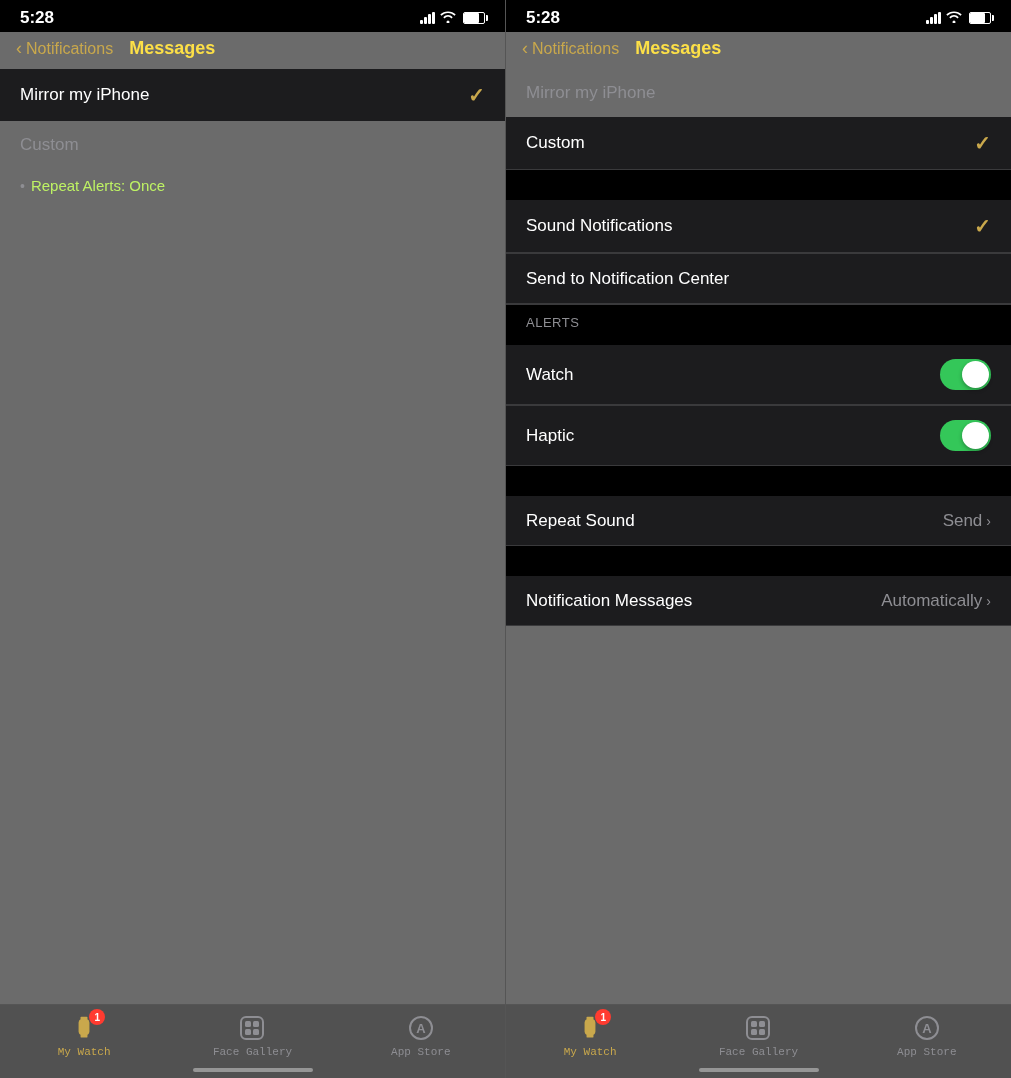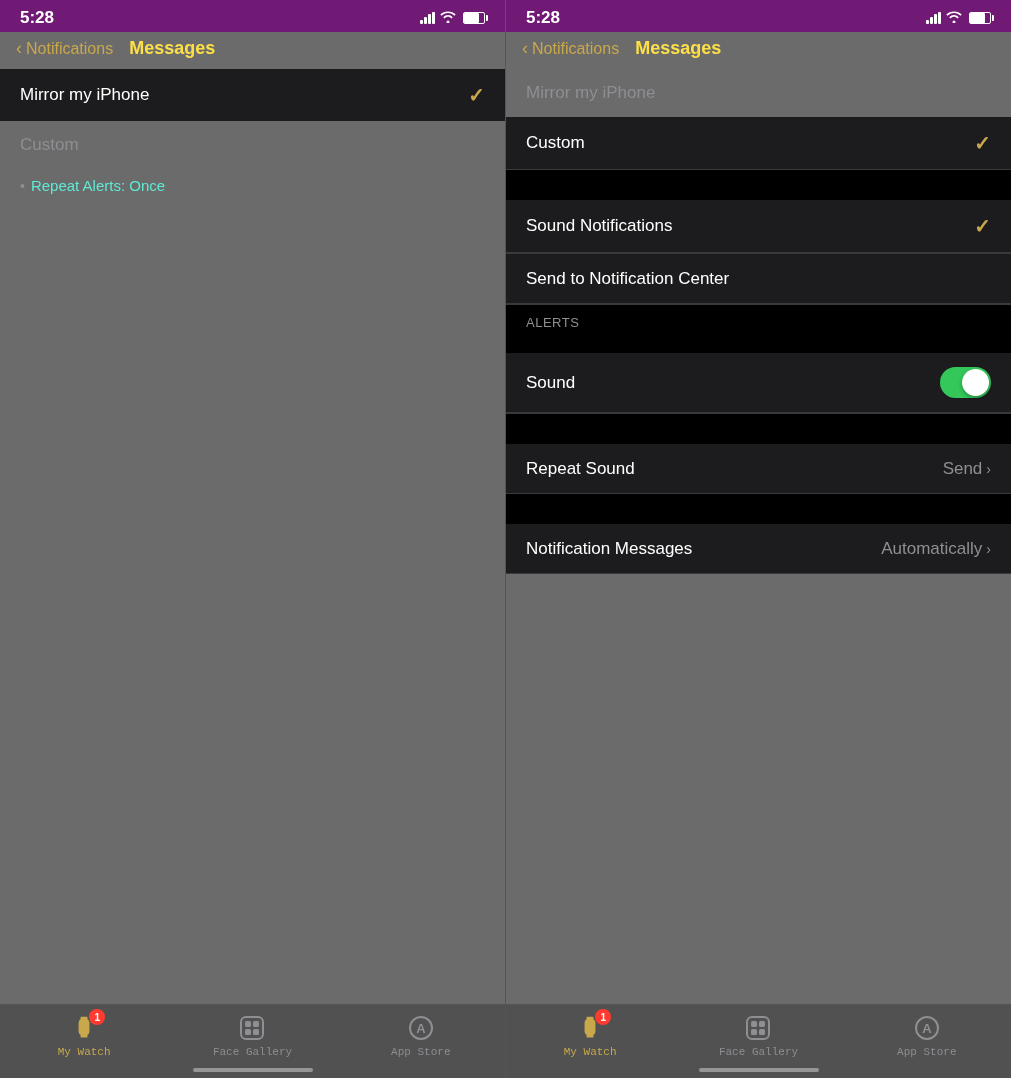--- a/index.html
+++ b/index.html
@@ -23,21 +23,21 @@
     .phone-screen.left {
       border-right: 1px solid #555;
     }
 
     
     .status-bar {
       display: flex;
       justify-content: space-between;
       align-items: center;
       padding: 8px 20px 4px;
-      background: #701a75;
+      background: #000000;
     }
 
     .status-time {
       color: #fff;
       font-size: 17px;
       font-weight: 600;
     }
 
     .status-icons {
       display: flex;
@@ -356,21 +356,21 @@
     <span class="list-item-text">Mirror my iPhone</span>
     <span class="checkmark">✓</span>
   </div>
 
   <div class="left-custom-item">
     <span style="color:#8e8e93; font-size:17px;">Custom</span>
   </div>
 
   <div class="left-repeat-item">
     <span class="bullet">•</span>
-    <span style="color:#5eead4; font-size:15px;">Repeat Alerts: Once</span>
+    <span style="color:#bef264; font-size:15px;">Repeat Alerts: Once</span>
   </div>
 
   <div class="tab-bar">
     <div class="tab-item">
       <div class="tab-icon-wrap">
         <svg class="tab-icon-svg" viewBox="0 0 26 30" fill="none">
           <rect x="7" y="5" width="12" height="18" rx="4" fill="#c9a84c" stroke="#c9a84c" stroke-width="0.5"></rect>
           <rect x="9" y="2" width="8" height="4" rx="1" fill="#c9a84c"></rect>
           <rect x="9" y="22" width="8" height="4" rx="1" fill="#c9a84c"></rect>
         </svg>
@@ -453,32 +453,38 @@
       <span class="checkmark">✓</span>
     </div>
     <div class="section-divider"></div>
 
     <div class="list-item">
       <span class="list-item-text">Send to Notification Center</span>
     </div>
     <div class="section-divider"></div>
 
 
-    <div class="section-gap" style="height: 48px;">
+    <div class="section-gap" style="height: 40px;">
       <div class="section-header">ALERTS</div>
     </div>
 
     <div class="list-item">
-      <span class="list-item-text">Sound</span>
+      <span class="list-item-text">Watch</span>
       <div class="toggle">
         <div class="toggle-knob"></div>
       </div>
     </div>
     <div class="section-divider"></div>
 
+    <div class="list-item">
+      <span class="list-item-text">Haptic</span>
+      <div class="toggle">
+        <div class="toggle-knob"></div>
+      </div>
+    </div>
 
     <div class="section-gap"></div>
 
     <div class="list-item">
       <span class="list-item-text">Repeat Sound</span>
       <div class="list-item-value">
         <span>Send</span>
         <span class="chevron">›</span>
       </div>
     </div>

